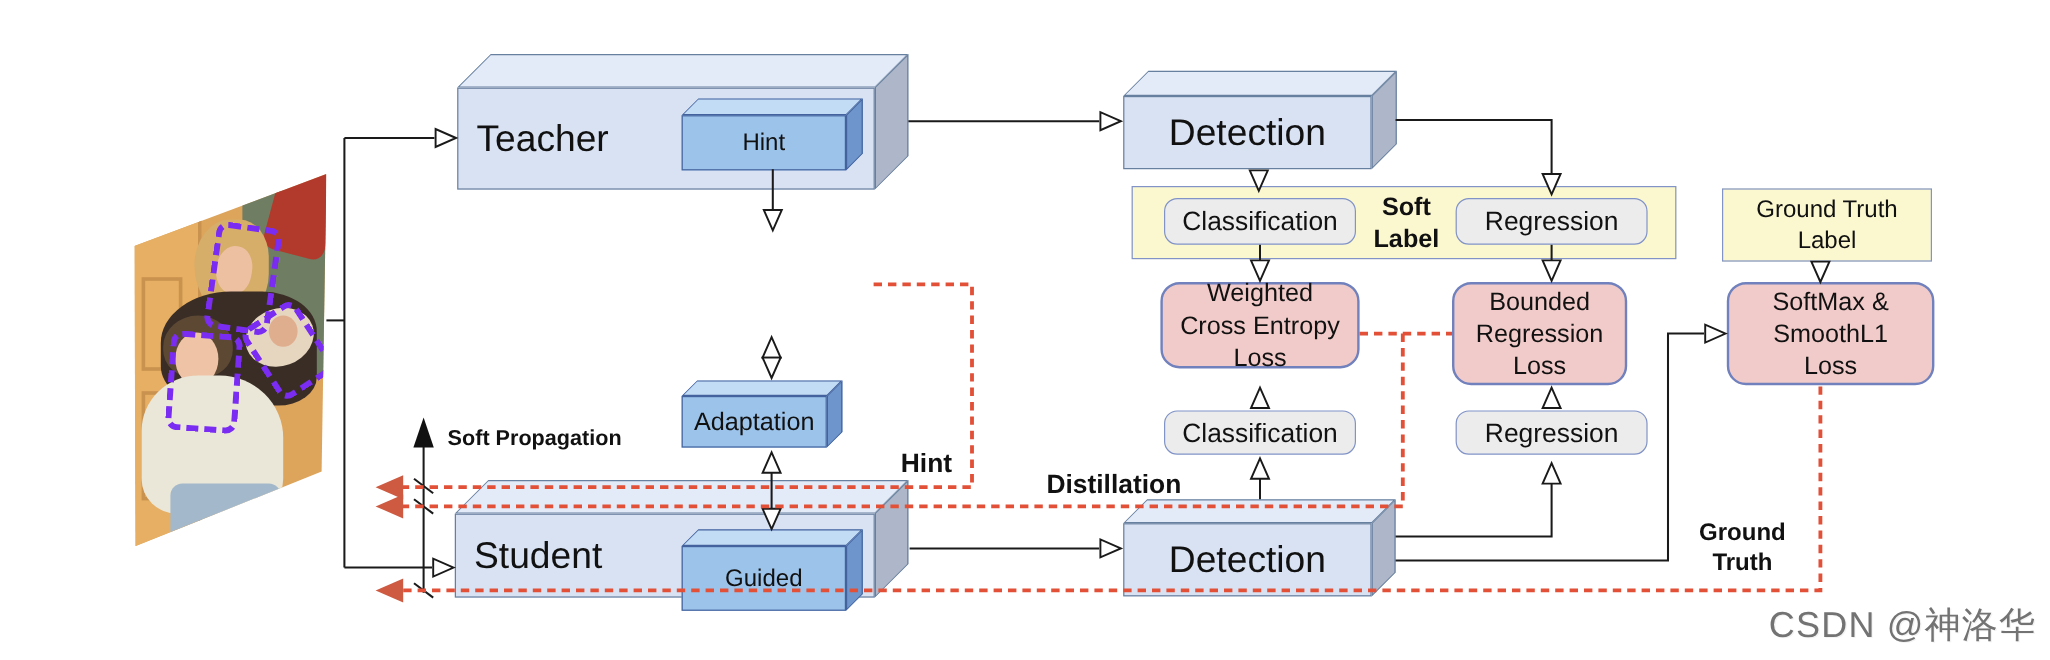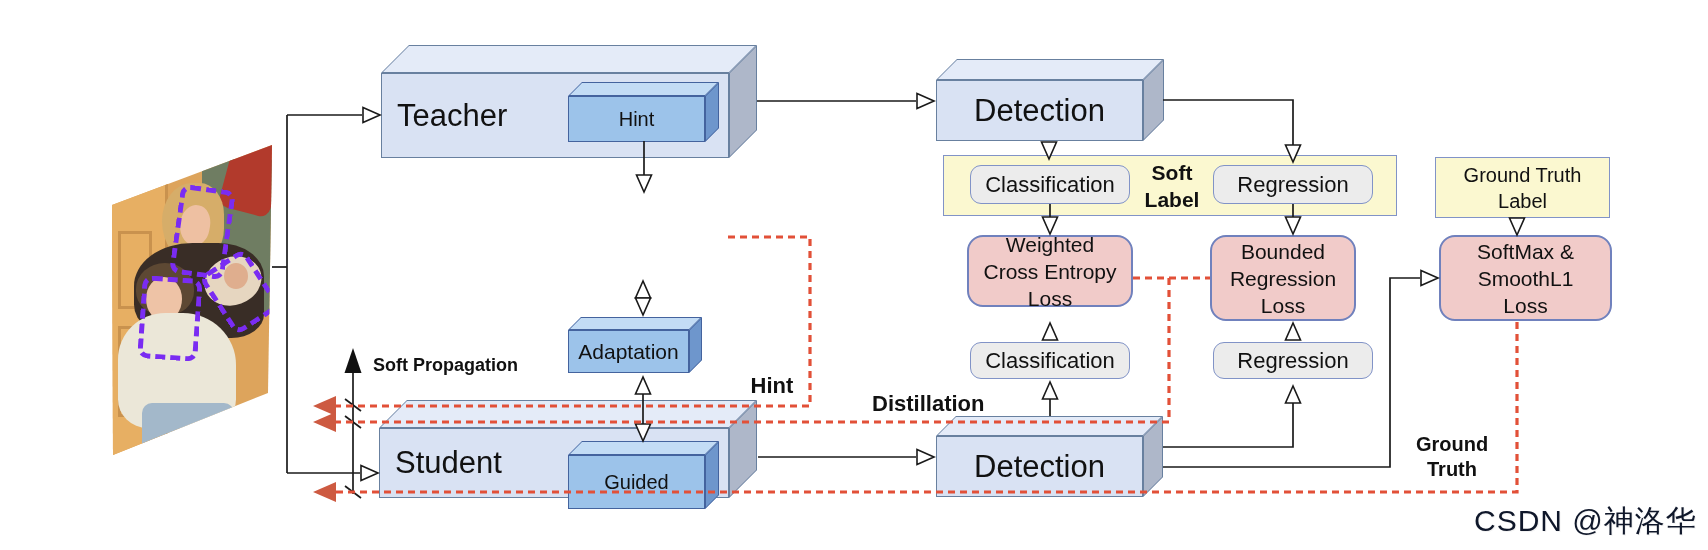--- a/index.html
+++ b/index.html
@@ -38,21 +38,21 @@
   .flabel{position:absolute;white-space:pre-line;font-weight:bold;}
   
   #photo{
     position:absolute;left:112px;top:145px;width:160px;height:310px;
     background:#dda45c;clip-path:polygon(0px 60px,160px 0px,156px 248px,1px 310px);
   }
   #photo .el{position:absolute;}
   .bbox{position:absolute;border:5px dashed #7a2cf2;border-radius:10px;}
   #overlay{position:absolute;left:0;top:0;pointer-events:none;}
   #watermark{
-    position:absolute;left:1474px;top:501px;font-size:30px;color:#0f172a;
+    position:absolute;left:1474px;top:501px;font-size:30px;color:#737373;
     letter-spacing:1px;text-shadow:1px 1px 0 #f3f3f3;
   }
 </style>
 </head>
 <body>
 
 <div id="stage">
 
   <div id="photo">
     <div class="el" style="left:-6px;top:28px;width:56px;height:284px;background:#e7af63;border:3px solid #c9924e;">

